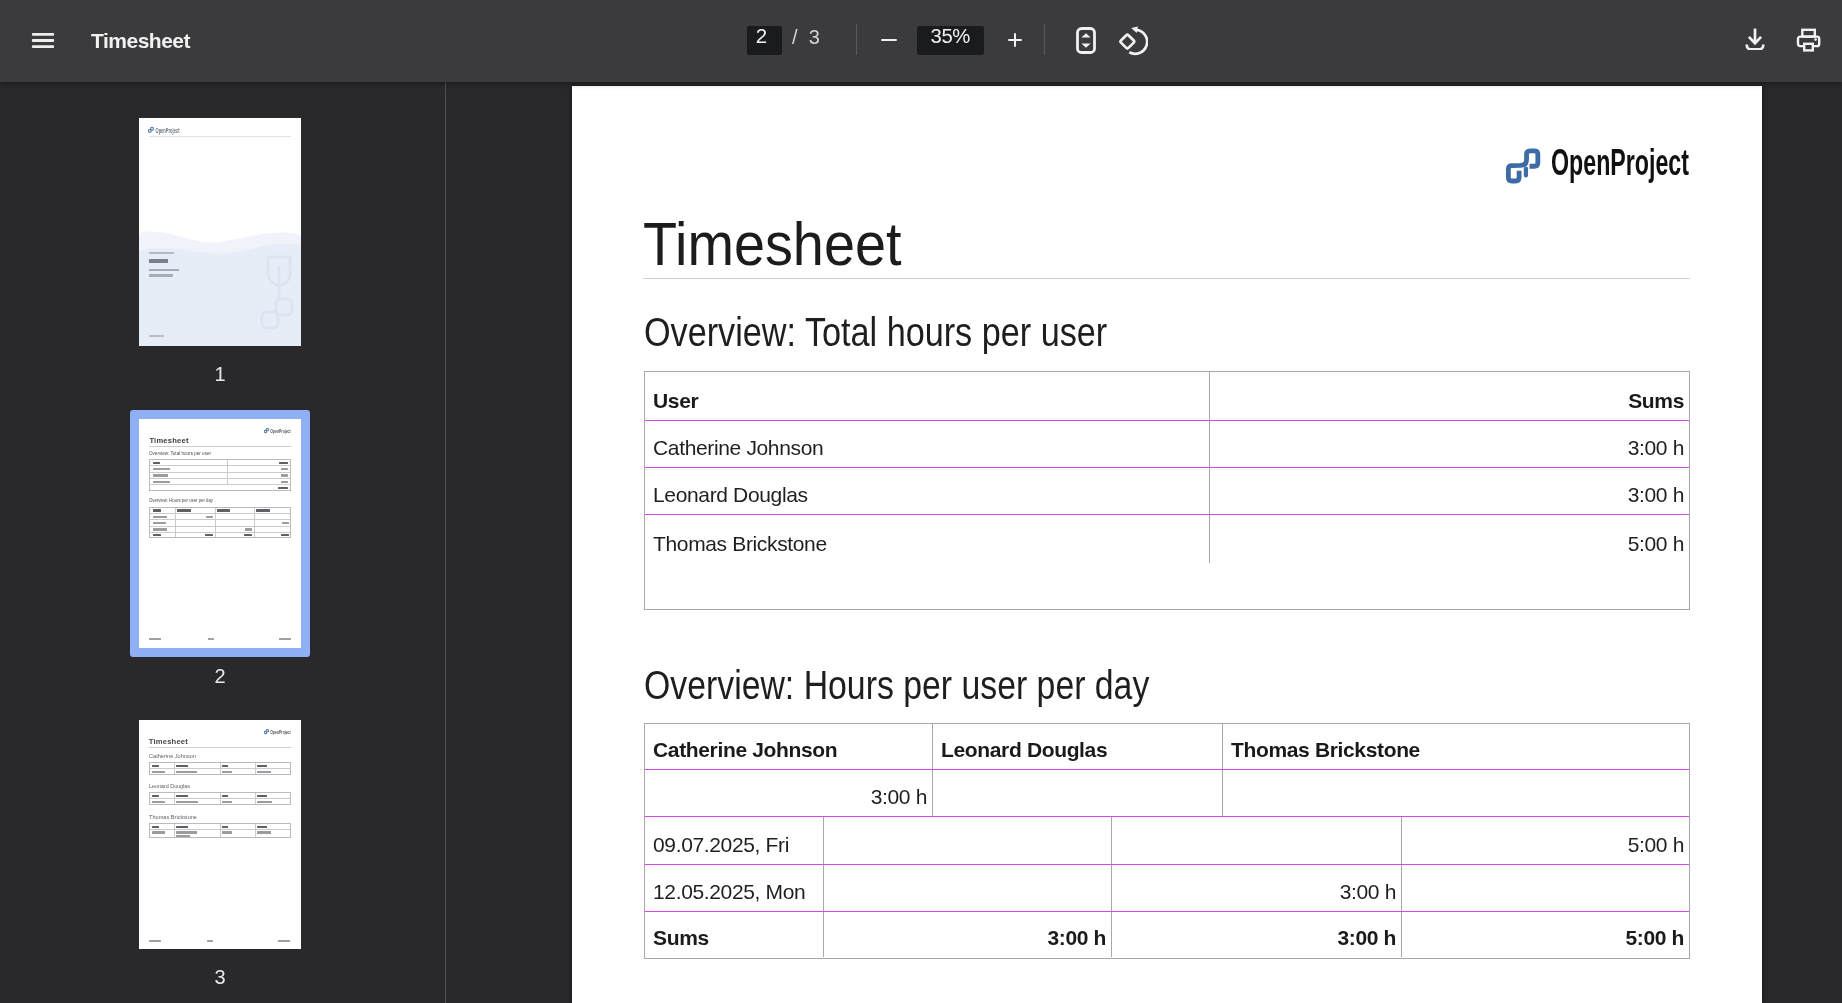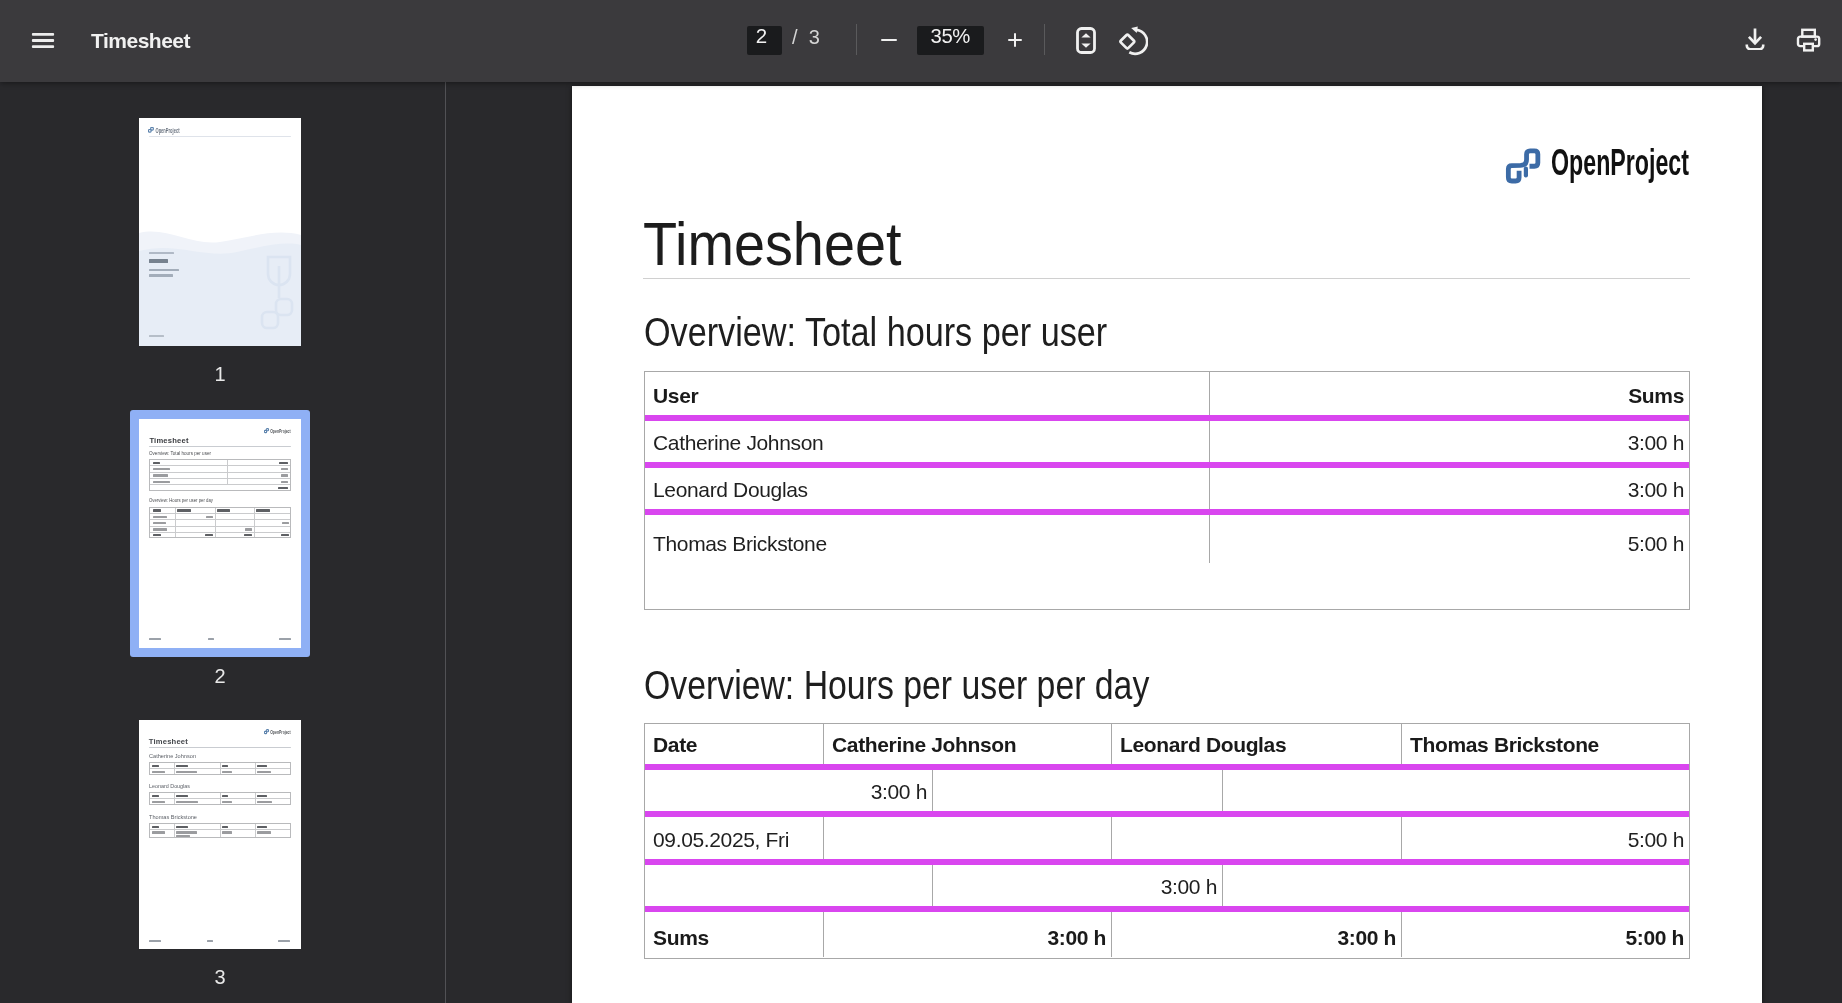--- a/index.html
+++ b/index.html
@@ -6,21 +6,21 @@
 html,body{width:1842px;height:1003px;background:#29292c;overflow:hidden;font-family:"Liberation Sans",sans-serif}
 .abs{position:absolute}
 #toolbar{position:absolute;left:0;top:0;width:1842px;height:82px;background:#3b3a3d;box-shadow:0 1px 6px rgba(0,0,0,.45);z-index:10}
 #vline{position:absolute;left:445px;top:82px;width:1px;height:921px;background:#515155}
 .tbtxt{position:absolute;color:#f1f1f1;white-space:nowrap}
 .darkbox{position:absolute;background:#1a1b1d;border-radius:2px}
 .vsep{position:absolute;top:24px;width:1px;height:31px;background:#5a5a5c}
 #page{position:absolute;left:572px;top:86px;width:1190px;height:917px;background:#fff;box-shadow:0 1px 5px rgba(0,0,0,.55)}
 .pg{position:absolute;white-space:nowrap;color:#1f1f1f}
 .tbl{position:absolute;border:1px solid #a8a8a8}
-.r{display:flex;border-bottom:6px solid #d946ef}
+.r{display:flex;border-bottom:1px solid #d946ef}
 .r:last-child{border-bottom:none}
 .c{height:100%;display:flex;align-items:flex-end;padding:0 0 7px 8px;font-size:21px;letter-spacing:-0.35px;color:#1f1f1f}
 .cr{justify-content:flex-end;padding:0 5px 7px 0}
 .b{font-weight:bold;color:#1a1a1a}
 .bdr{border-right:1px solid #a8a8a8}
 .thumb{position:absolute;background:#fff;overflow:hidden}
 .tlabel{position:absolute;color:#e8e8e8;font-size:20px;line-height:1;width:40px;text-align:center}
 .mbar{position:absolute;border-radius:0.5px}
 .mtbl{position:absolute;border:1px solid #b9babc}
 .mrow{position:relative;border-bottom:1px solid #cacbcd}
@@ -267,37 +267,37 @@
         <div class="c cr" style="width:479px">3:00&nbsp;h</div>
       </div>
     <div class="r" style="height:48px">
         <div class="c bdr" style="width:565px">Thomas Brickstone</div>
         <div class="c cr" style="width:479px">5:00&nbsp;h</div>
       </div>
   </div>
   <div class="pg" style="left:72px;top:578.5px;font-size:40px;line-height:40px;transform:scaleX(0.845);transform-origin:0 0;color:#1e1e1e">Overview: Hours per user per day</div>
   <div class="tbl" style="left:72px;top:637px;width:1046px;height:236px">
     <div class="r" style="height:46px">
-        <div class="c b bdr" style="width:179px">Date</div>
         <div class="c b bdr" style="width:288px">Catherine Johnson</div>
         <div class="c b bdr" style="width:290px">Leonard Douglas</div>
         <div class="c b" style="width:287px">Thomas Brickstone</div>
       </div>
     <div class="r" style="height:47px">
         <div class="c cr bdr" style="width:288px">3:00&nbsp;h</div>
         <div class="c bdr" style="width:290px"></div>
         <div class="c" style="width:287px"></div>
       </div>
     <div class="r" style="height:48px">
-        <div class="c bdr" style="width:179px">09.05.2025, Fri</div>
+        <div class="c bdr" style="width:179px">09.07.2025, Fri</div>
         <div class="c bdr" style="width:288px"></div>
         <div class="c bdr" style="width:290px"></div>
         <div class="c cr" style="width:287px">5:00&nbsp;h</div>
       </div>
     <div class="r" style="height:47px">
+        <div class="c bdr" style="width:179px">12.05.2025, Mon</div>
         <div class="c bdr" style="width:288px"></div>
         <div class="c cr bdr" style="width:290px">3:00&nbsp;h</div>
         <div class="c" style="width:287px"></div>
       </div>
     <div class="r" style="height:45px">
         <div class="c b bdr" style="width:179px">Sums</div>
         <div class="c cr b bdr" style="width:288px">3:00&nbsp;h</div>
         <div class="c cr b bdr" style="width:290px">3:00&nbsp;h</div>
         <div class="c cr b" style="width:287px">5:00&nbsp;h</div>
       </div>

